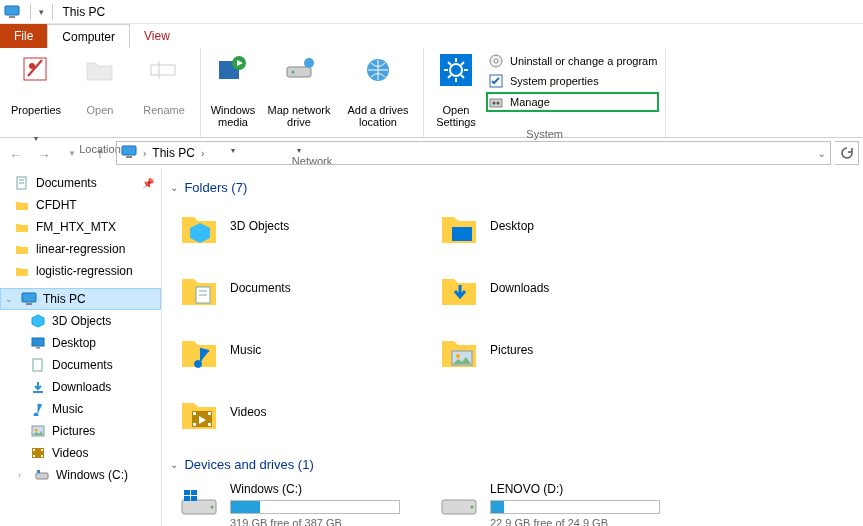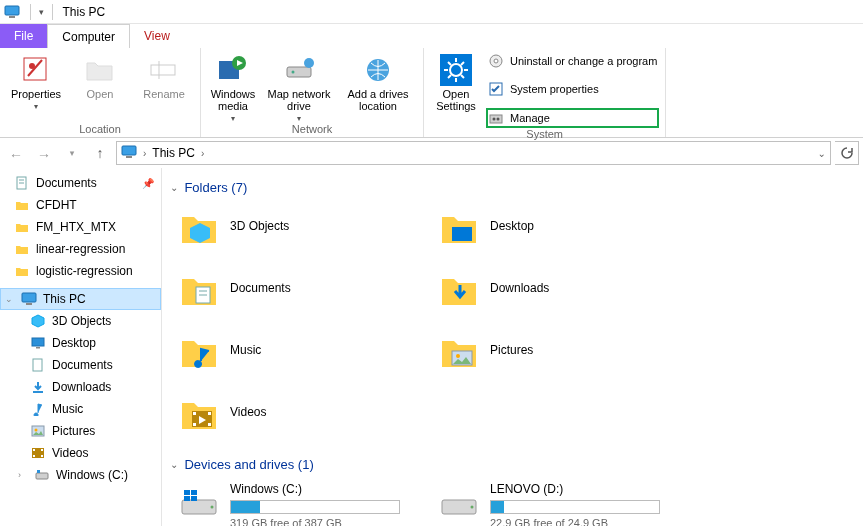--- a/index.html
+++ b/index.html
@@ -8,36 +8,36 @@
 
 .titlebar { height: 24px; display: flex; align-items: center; padding: 0 4px; border-bottom: 1px solid #e5e5e5; }
 .titlebar .monitor-icon { width: 16px; height: 16px; margin-right: 6px; }
 .qat-sep { width:1px; height:16px; background:#ccc; margin:0 4px; }
 .qat-down { font-size: 9px; color:#555; padding:0 4px; }
 .title-text { margin-left: 6px; font-size: 12px; }
 
 
 .tabs { display: flex; height: 24px; align-items: stretch; }
 .tab { padding: 0 14px; display: flex; align-items: center; font-size: 12px; cursor: pointer; }
-.tab.file { background: #8b5cf6; color: #fff; }
+.tab.file { background: #c2410c; color: #fff; }
 .tab.active { background: #fff; border: 1px solid #d0d0d0; border-bottom: none; }
 .tab.inactive { color: #b91c1c; }
 
 
 .ribbon { display: flex; height: 90px; border-bottom: 1px solid #d0d0d0; background:#fff; }
 .group { border-right: 1px solid #e1e1e1; padding: 2px 6px 0 6px; display: flex; flex-direction: column; }
 .group-buttons { display: flex; gap: 4px; flex: 1; }
 .group-label { text-align: center; font-size: 11px; color: #666; padding-bottom: 2px; }
-.big-btn { width: 60px; display: flex; flex-direction: column; align-items: center; padding-top: 4px; gap: 2px; cursor: pointer; }
+.big-btn { width: 60px; display: flex; flex-direction: column; align-items: center; padding-top: 4px; gap: 18px; cursor: pointer; }
 .big-btn.disabled { opacity: .5; cursor: default; }
 .big-btn .label { font-size: 11px; text-align: center; line-height: 1.1; }
 .big-btn .drop { font-size: 8px; color:#555; }
 .icon32 { width: 32px; height: 32px; display:flex; align-items:center; justify-content:center; }
 
-.system-rows { display: flex; flex-direction: column; gap: 10px; padding-top: 2px; }
+.system-rows { display: flex; flex-direction: column; gap: 2px; padding-top: 2px; }
 .sys-row { display: flex; align-items: center; gap: 6px; font-size: 11px; cursor:pointer; padding:1px 2px; }
 .sys-row.highlight { border: 2px solid #17a84b; padding: 0 0; }
 .icon16 { width:16px; height:16px; display:flex; align-items:center; justify-content:center; flex-shrink:0; }
 
 
 .navrow { display: flex; align-items: center; height: 30px; padding: 2px 4px; gap: 4px; }
 .nav-arrow { width: 24px; height: 24px; display:flex; align-items:center; justify-content:center; color:#999; font-size:14px; }
 .nav-arrow.enabled { color:#555; cursor:pointer; }
 .addr { flex:1; border:1px solid #c0c0c0; height:24px; display:flex; align-items:center; padding:0 4px; gap:6px; }
 .refresh-btn { width:24px; height:24px; border:1px solid #c0c0c0; border-left:none; display:flex; align-items:center; justify-content:center; cursor:pointer; }

